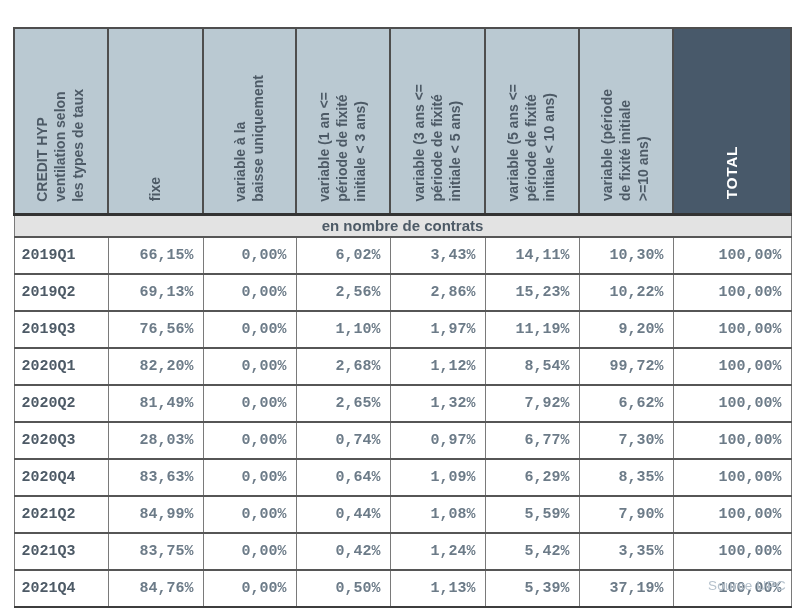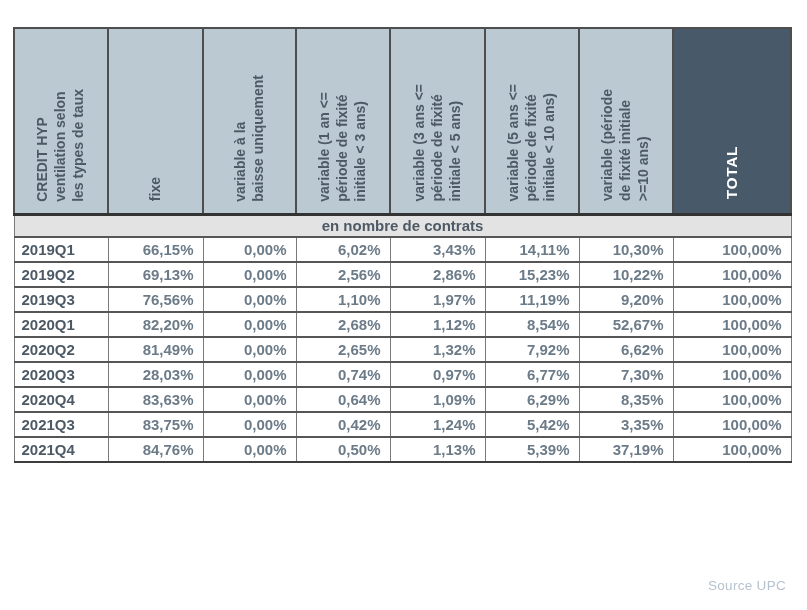--- a/index.html
+++ b/index.html
@@ -57,21 +57,21 @@
     background:var(--banner-bg);
     border-top:3px solid #333333;
     border-bottom:1px solid var(--grid-light);
     border-left:1px solid var(--grid-light);
     border-right:1px solid var(--grid-light);
     text-align:center;font-weight:bold;font-size:15px;
     color:var(--header-text);padding:0;line-height:20px;
   }
 
   
-  tr.data-row{height:25px;}
+  tr.data-row{height:37px;font-family:Liberation Mono, monospace;}
   tr.data-row td{
     background:#ffffff;
     border-top:2px solid #565656;
     border-bottom:2px solid #565656;
     border-left:1px solid var(--grid-light);
     border-right:1px solid var(--grid-light);
     font-size:15px;font-weight:bold;
     color:var(--value-text);
     text-align:right;padding:0 9px 0 0;
     line-height:23px;white-space:nowrap;overflow:hidden;
@@ -177,21 +177,21 @@
           <td>9,20%</td>
           <td>100,00%</td>
         </tr>
         <tr class="data-row">
           <td class="rowlabel">2020Q1</td>
           <td>82,20%</td>
           <td>0,00%</td>
           <td>2,68%</td>
           <td>1,12%</td>
           <td>8,54%</td>
-          <td>52,67%</td>
+          <td>99,72%</td>
           <td>100,00%</td>
         </tr>
         <tr class="data-row">
           <td class="rowlabel">2020Q2</td>
           <td>81,49%</td>
           <td>0,00%</td>
           <td>2,65%</td>
           <td>1,32%</td>
           <td>7,92%</td>
           <td>6,62%</td>
@@ -211,20 +211,30 @@
           <td class="rowlabel">2020Q4</td>
           <td>83,63%</td>
           <td>0,00%</td>
           <td>0,64%</td>
           <td>1,09%</td>
           <td>6,29%</td>
           <td>8,35%</td>
           <td>100,00%</td>
         </tr>
         <tr class="data-row">
+          <td class="rowlabel">2021Q2</td>
+          <td>84,99%</td>
+          <td>0,00%</td>
+          <td>0,44%</td>
+          <td>1,08%</td>
+          <td>5,59%</td>
+          <td>7,90%</td>
+          <td>100,00%</td>
+        </tr>
+        <tr class="data-row">
           <td class="rowlabel">2021Q3</td>
           <td>83,75%</td>
           <td>0,00%</td>
           <td>0,42%</td>
           <td>1,24%</td>
           <td>5,42%</td>
           <td>3,35%</td>
           <td>100,00%</td>
         </tr>
         <tr class="data-row">

